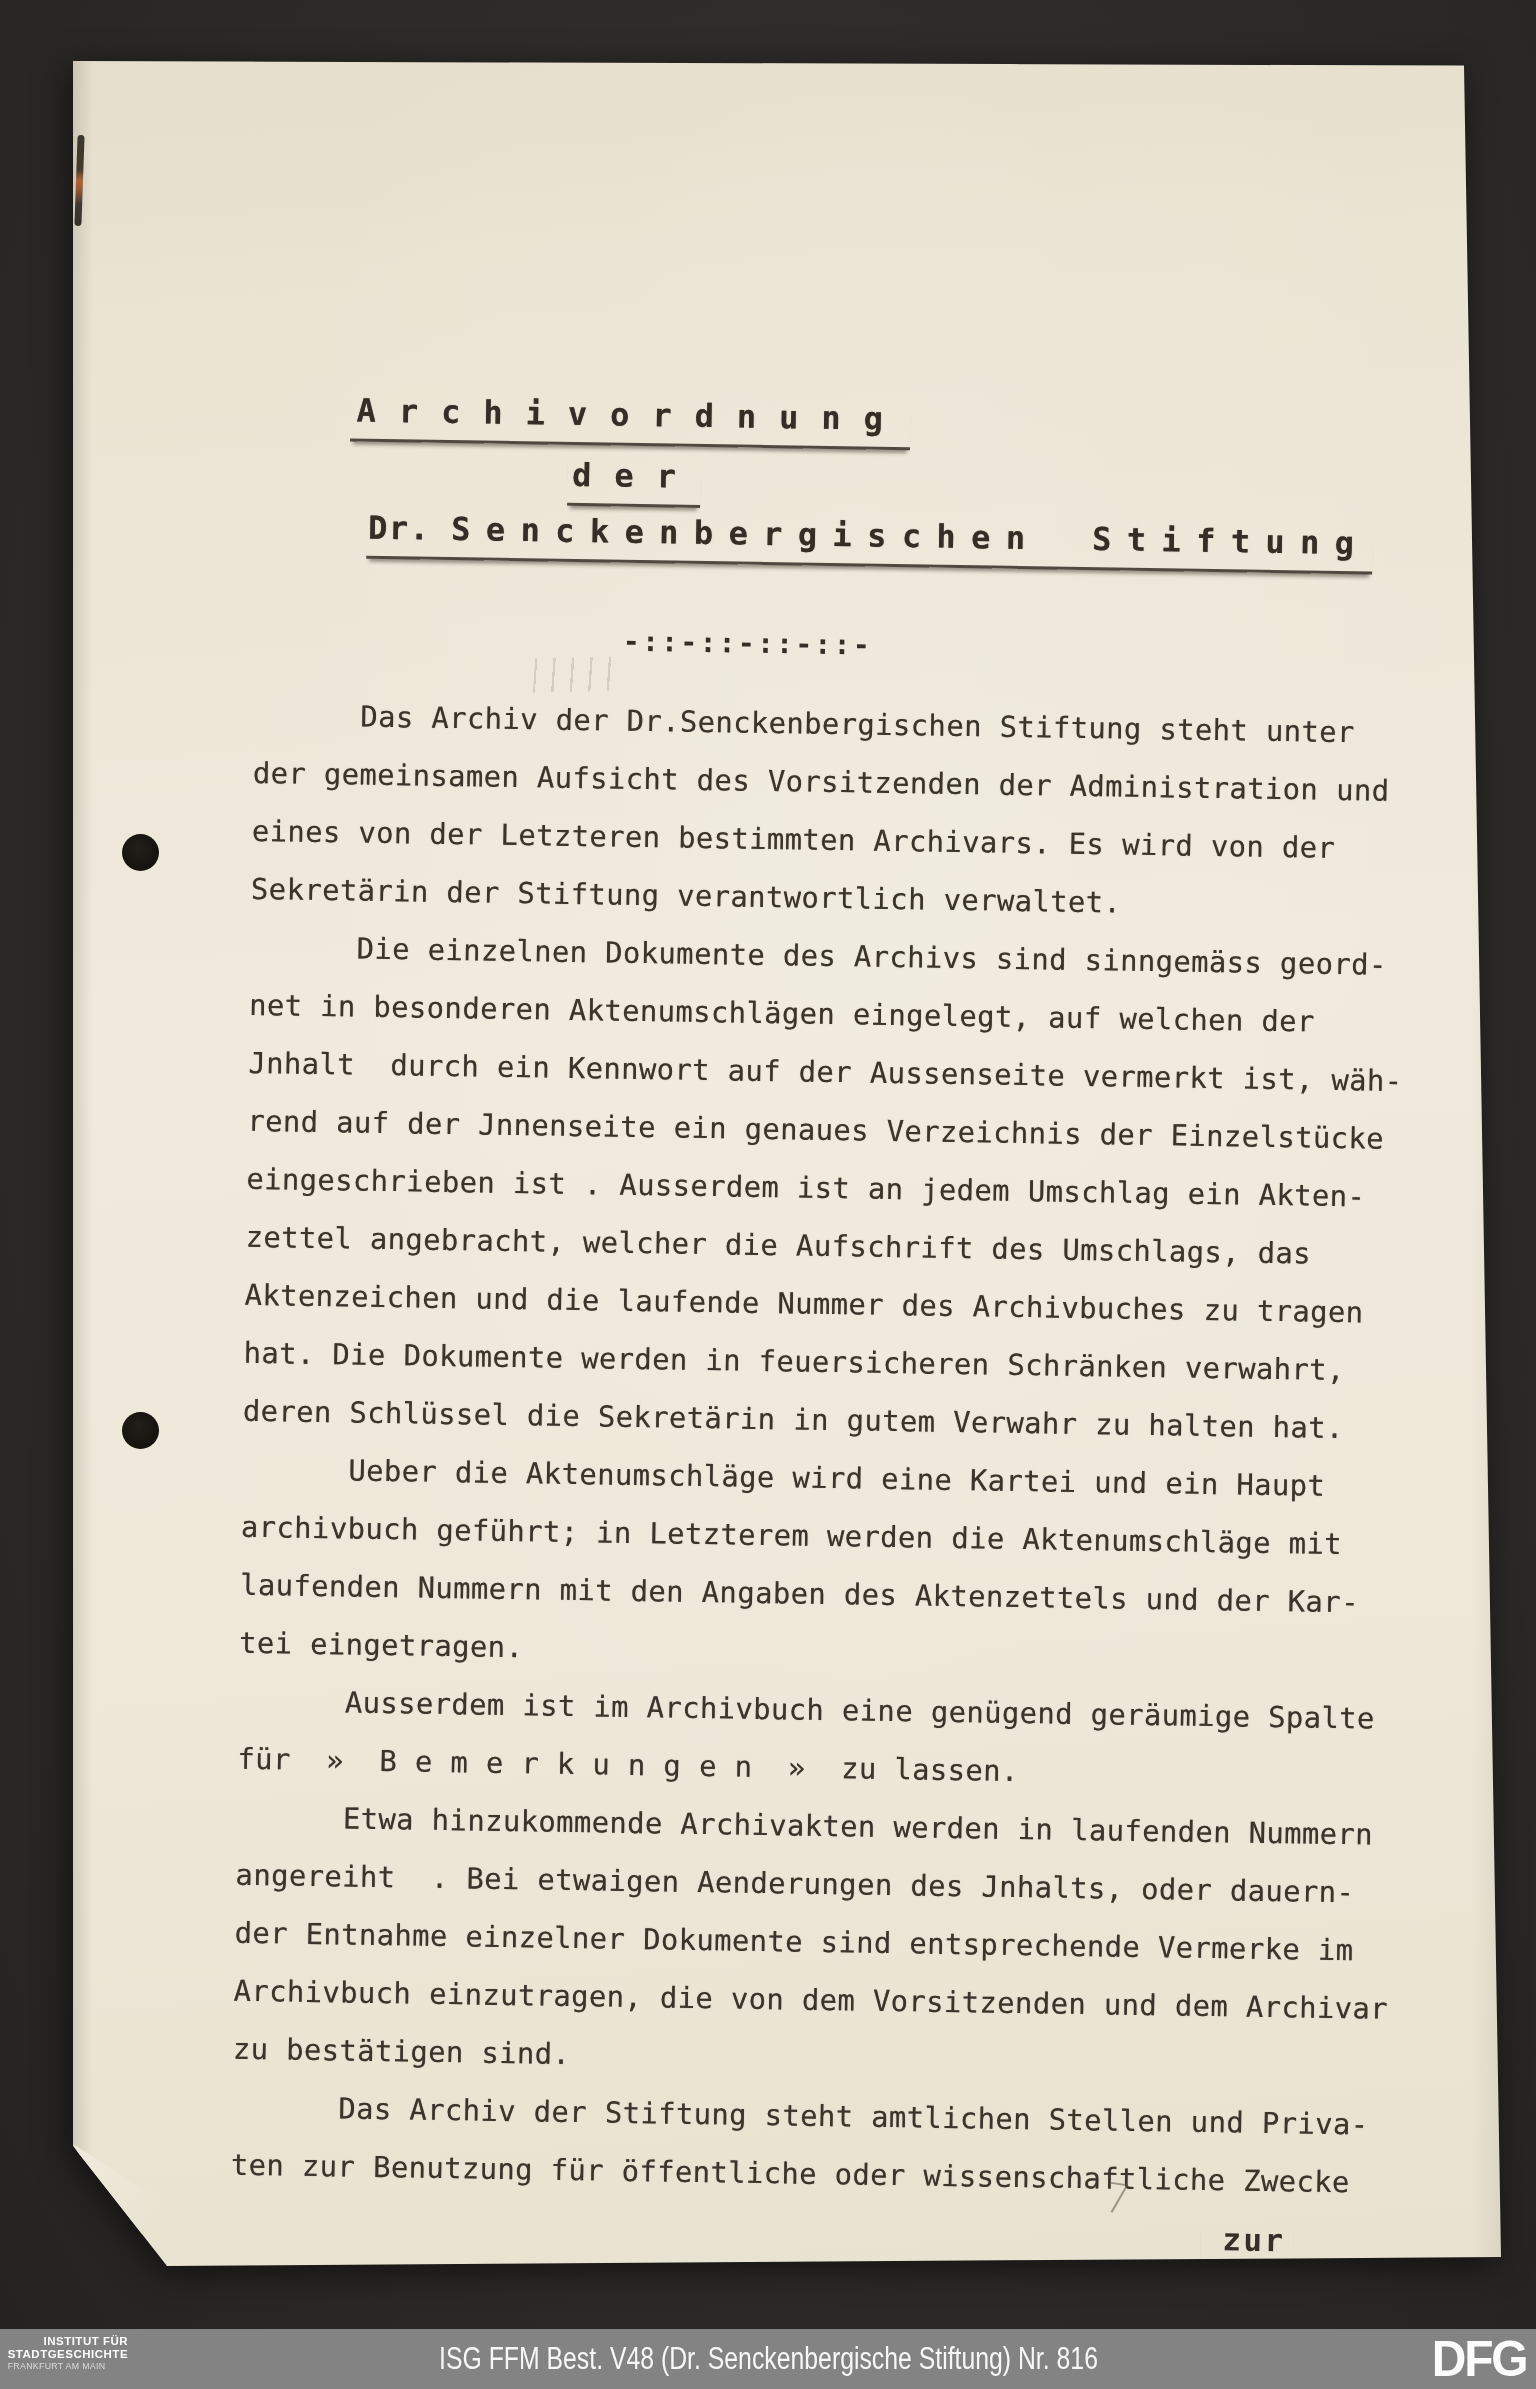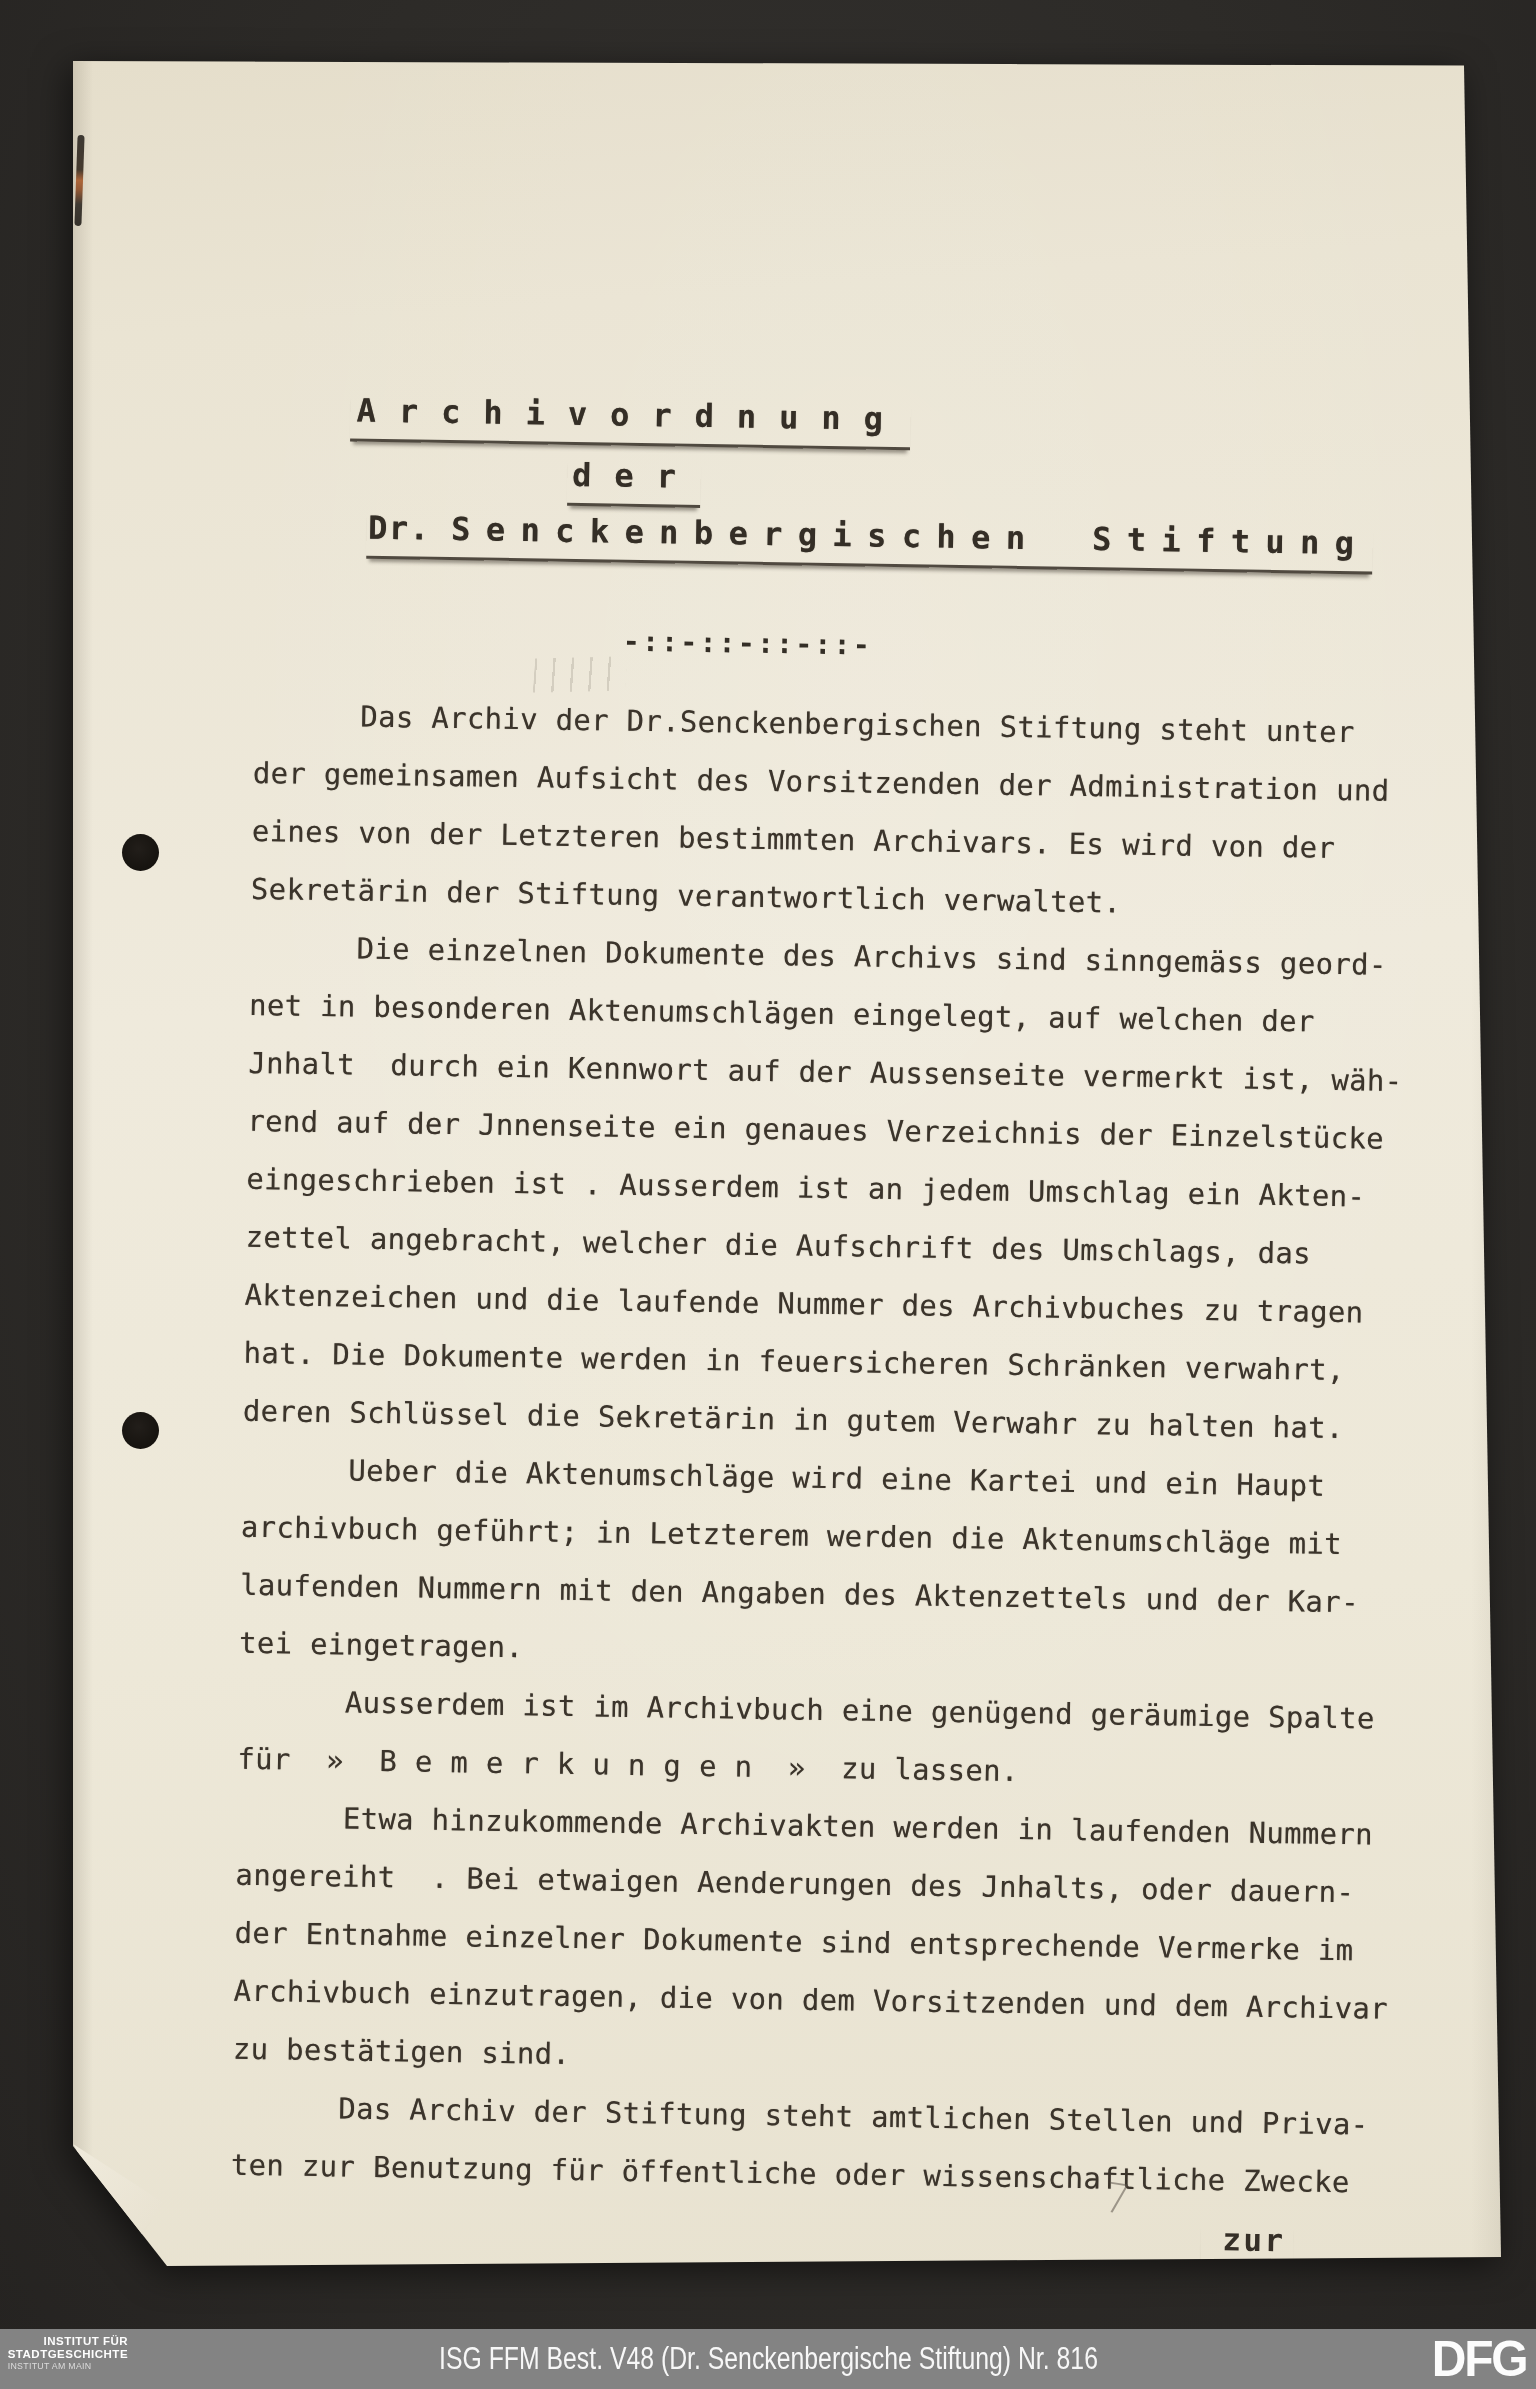--- a/index.html
+++ b/index.html
@@ -128,20 +128,20 @@
 
       <div class="pencil">7</div>
       <div class="fold"></div>
     </div>
   </div>
 
   <div class="footer">
     <div class="inst">
       <div class="i1">INSTITUT FÜR</div>
       <div class="i2">STADTGESCHICHTE</div>
-      <div class="i3">INSTITUT AM MAIN</div>
+      <div class="i3">FRANKFURT AM MAIN</div>
     </div>
     <div class="ref">ISG FFM Best. V48 (Dr. Senckenbergische Stiftung) Nr. 816</div>
     <div class="dfg">DFG</div>
   </div>
 
 </div>
 
 
 </body></html>

